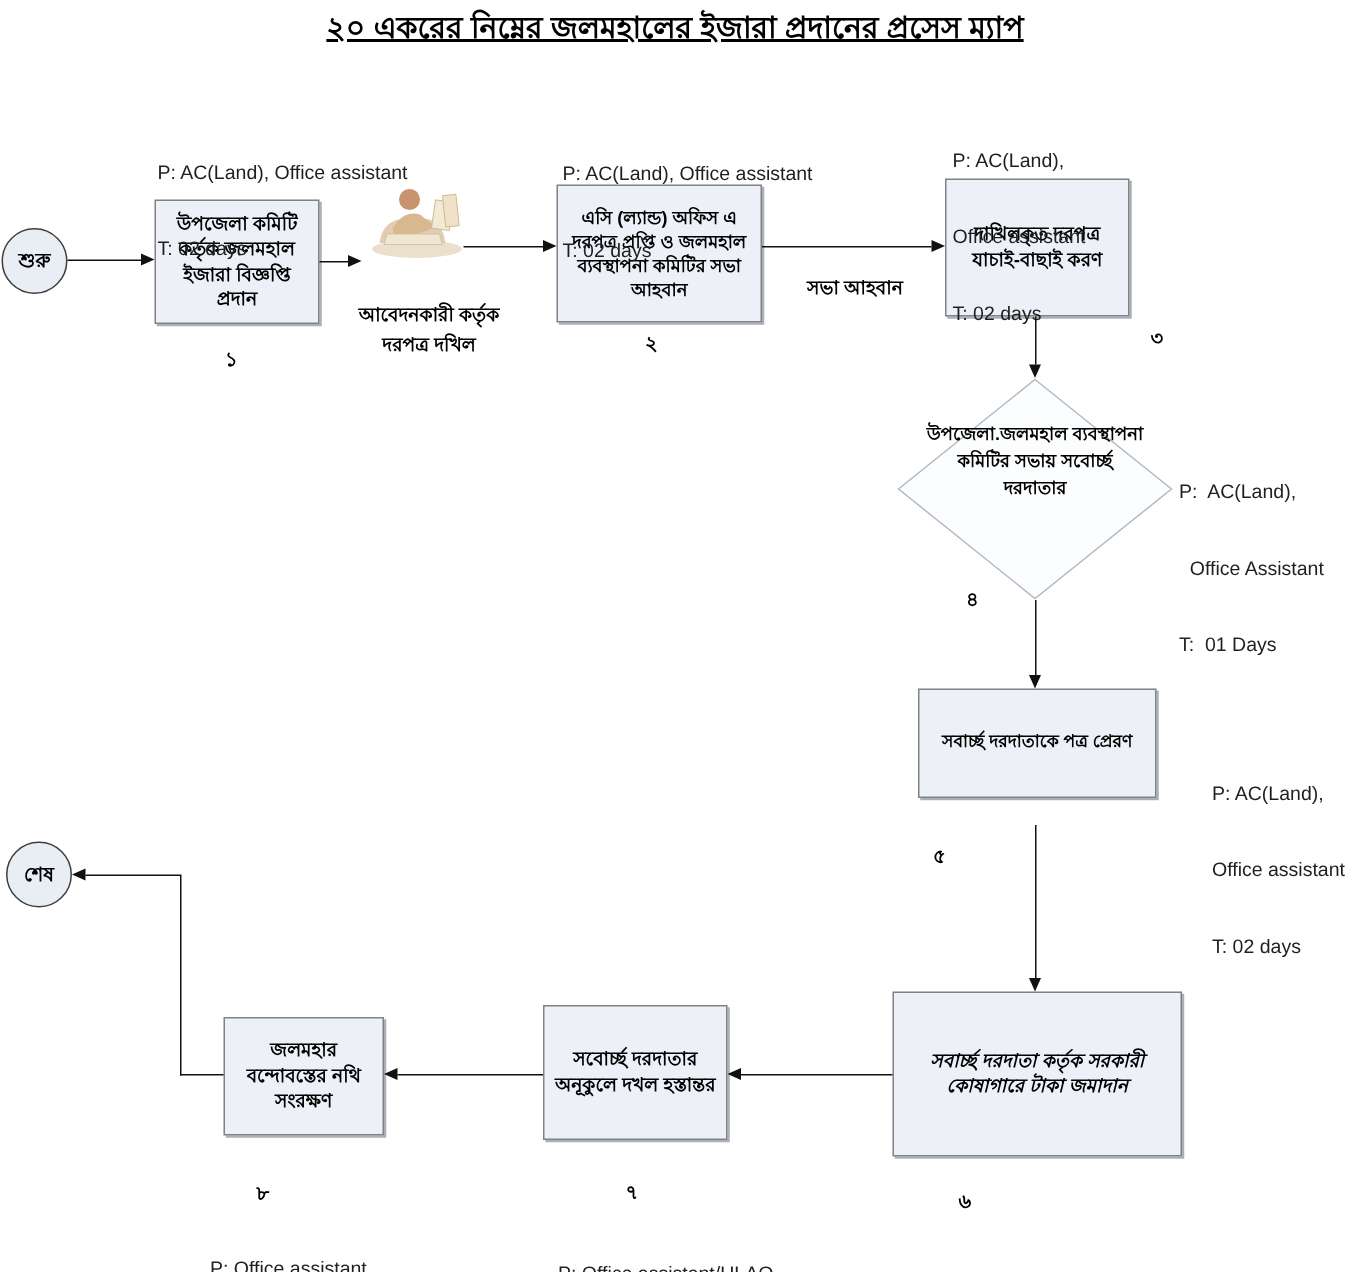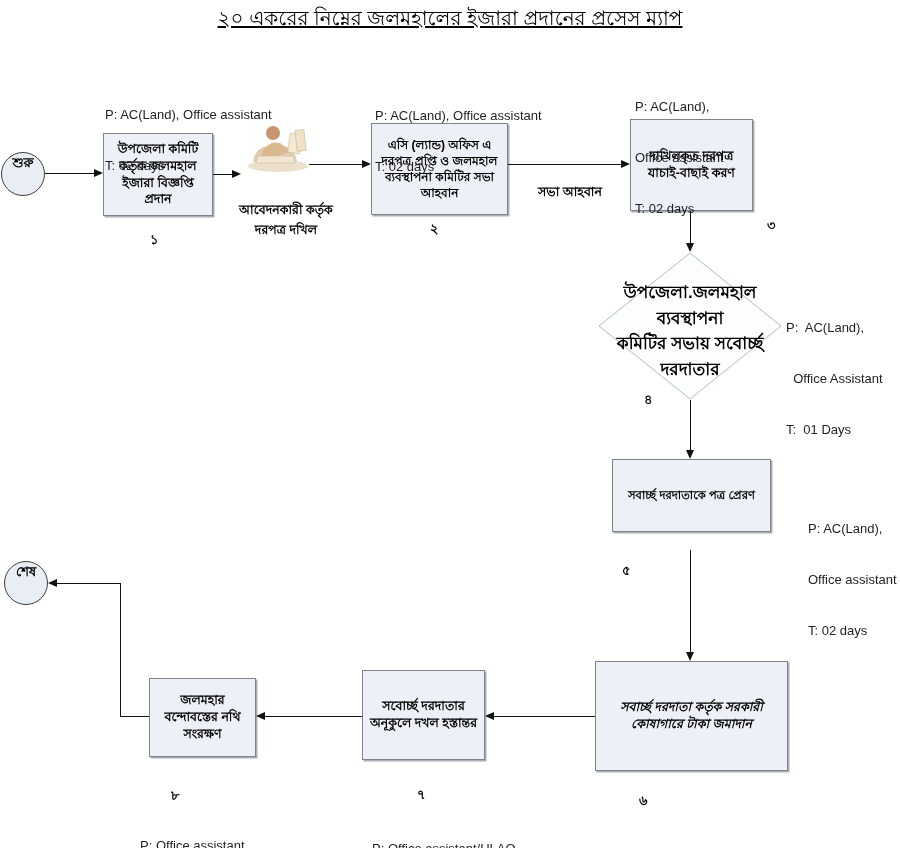--- a/index.html
+++ b/index.html
@@ -2,47 +2,47 @@
 <html><head>
 <meta charset="utf-8">
 <style>
   html,body{margin:0;padding:0;background:#ffffff;}
   .canvas{
     position:relative;width:900px;height:848px;background:#ffffff;overflow:hidden;
     font-family:"Liberation Sans","DejaVu Sans",sans-serif;color:#111;
   }
   .title{
     position:absolute;left:0;top:3px;width:100%;margin:0;text-align:center;
-    font-size:20px;font-weight:400;text-decoration:underline;color:#000;
+    font-size:20px;font-weight:700;text-decoration:underline;color:#000;
   }
   .box{
     position:absolute;background:#edf1f7;border:1px solid #7f8386;
     box-shadow:1.5px 1.5px 0 #aab0b8;box-sizing:border-box;
     display:flex;align-items:center;justify-content:center;text-align:center;
     font-size:12.5px;font-weight:700;line-height:1.35;padding:3px 5px;color:#000;
   }
   .circle{
     position:absolute;width:44px;height:44px;border-radius:50%;
     background:#e9edf4;border:1px solid #3f3f3f;box-sizing:border-box;
-    display:flex;justify-content:center;
+    display:flex;align-items:center;justify-content:center;
     font-size:13px;font-weight:700;color:#000;
   }
   .hline{position:absolute;height:1px;background:#111;}
   .vline{position:absolute;width:1px;background:#111;}
   .ah{position:absolute;width:0;height:0;}
   .ah-r{border-top:4.5px solid transparent;border-bottom:4.5px solid transparent;border-left:9px solid #111;}
   .ah-l{border-top:4.5px solid transparent;border-bottom:4.5px solid transparent;border-right:9px solid #111;}
   .ah-d{border-left:4.5px solid transparent;border-right:4.5px solid transparent;border-top:9px solid #111;}
   .pt{position:absolute;font-size:13px;line-height:17px;color:#1f1f1f;white-space:pre;}
   .num{position:absolute;font-size:13px;font-weight:700;color:#000;}
   .edge-label{position:absolute;font-size:12.5px;font-weight:700;color:#000;text-align:center;}
   .diamond-svg{position:absolute;}
   .diamond-svg polygon{fill:#fcfdfe;stroke:#b3bac2;stroke-width:1;}
   .diamond-text{
-    position:absolute;text-align:center;font-size:17px;font-weight:700;
+    position:absolute;text-align:center;font-size:12px;font-weight:700;
     line-height:1.5;color:#000;
   }
   .clip{position:absolute;}
   .nowrap{white-space:nowrap;font-size:11.5px;}
 </style>
 </head>
 <body>
 
 <div class="canvas">
 

